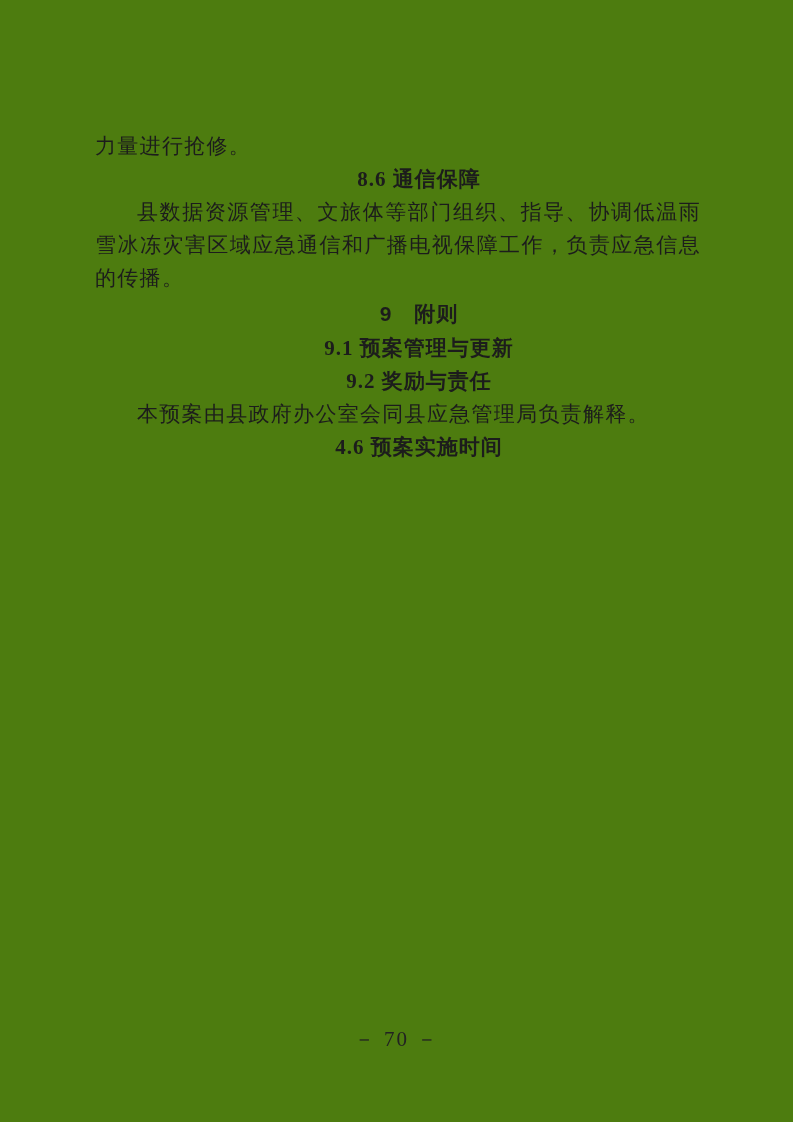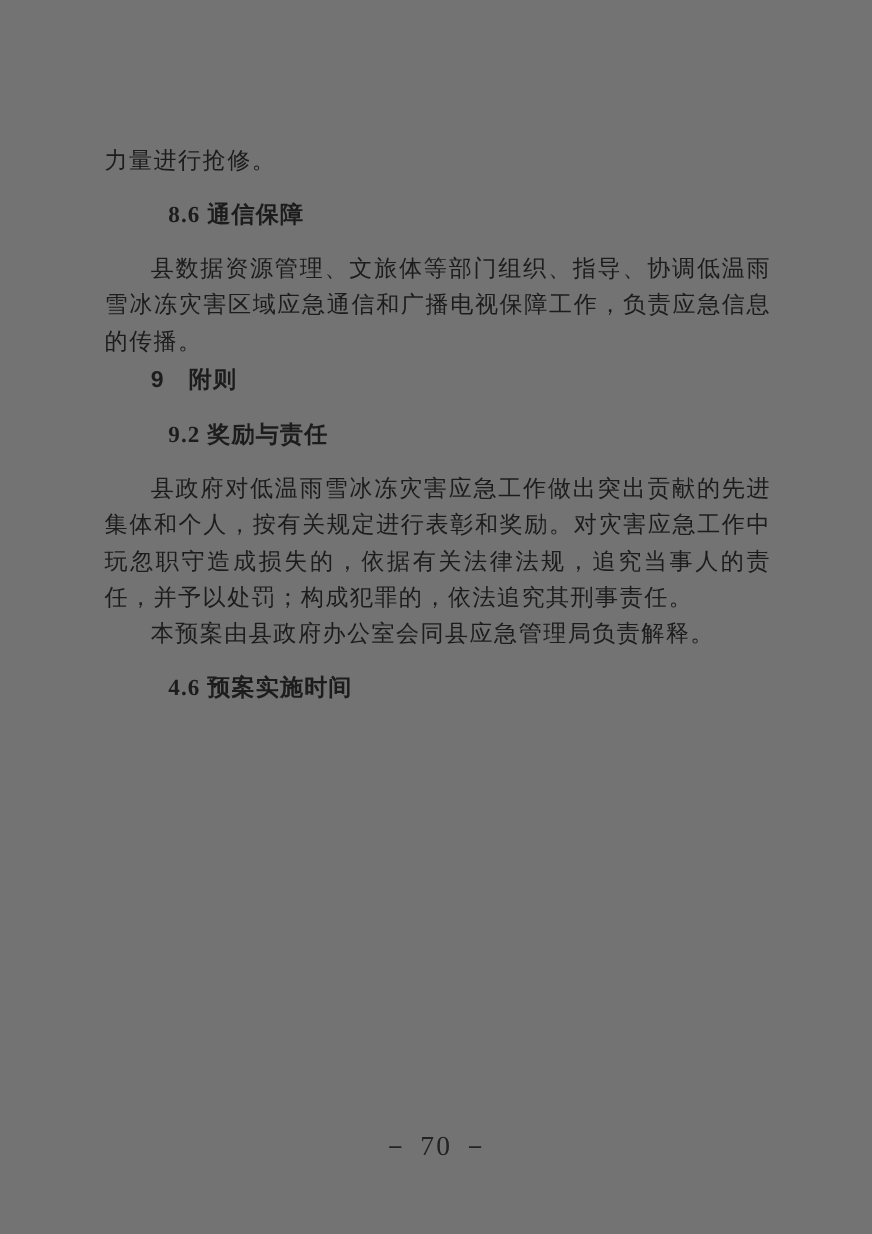--- a/index.html
+++ b/index.html
@@ -4,21 +4,21 @@
 <style>
   html, body {
     margin: 0;
     padding: 0;
     background: #ffffff;
   }
   .page {
     position: relative;
     width: 793px;
     height: 1122px;
-    background: #737373;
+    background: #4d7c0f;
     overflow: hidden;
     font-family: "Liberation Serif", "DejaVu Serif", serif;
     color: #1c1c1c;
   }
   .content {
     position: absolute;
     left: 95px;
     top: 130px;
     width: 606px;
   }
@@ -29,57 +29,59 @@
     letter-spacing: 1.3px;
     text-align: justify;
     text-justify: inter-ideograph;
     text-indent: 2em;
     font-weight: 400;
   }
   .para.continuation {
     text-indent: 0;
   }
   .subheading {
-    margin: 16px;
+    margin: 0;
     font-size: 21px;
     line-height: 33px;
     letter-spacing: 1px;
     font-weight: 700;
     text-indent: 2em;
     font-family: "Liberation Serif", "DejaVu Serif", serif;
+    text-align: center;
   }
   .chapter-heading {
     margin: 2px 0 1px 0;
     font-size: 21px;
     line-height: 34px;
     letter-spacing: 1px;
     font-weight: 700;
     text-indent: 2em;
     font-family: "Liberation Sans", "DejaVu Sans", sans-serif;
+    text-align: center;
   }
   .footer {
     position: absolute;
     left: 0;
     top: 1025px;
     width: 100%;
     text-align: center;
-    font-size: 25px;
+    font-size: 21px;
     letter-spacing: 2px;
     color: #222222;
     font-family: "Liberation Serif", "DejaVu Serif", serif;
   }
 </style>
 </head>
 <body>
 
 <div class="page">
   <div class="content">
     <p class="para continuation">力量进行抢修。</p>
     <p class="subheading">8.6 通信保障</p>
     <p class="para">县数据资源管理、文旅体等部门组织、指导、协调低温雨雪冰冻灾害区域应急通信和广播电视保障工作，负责应急信息的传播。</p>
     <p class="chapter-heading">9　附则</p>
+    <p class="subheading">9.1 预案管理与更新</p>
     <p class="subheading">9.2 奖励与责任</p>
-    <p class="para">县政府对低温雨雪冰冻灾害应急工作做出突出贡献的先进集体和个人，按有关规定进行表彰和奖励。对灾害应急工作中玩忽职守造成损失的，依据有关法律法规，追究当事人的责任，并予以处罚；构成犯罪的，依法追究其刑事责任。</p>
     <p class="para">本预案由县政府办公室会同县应急管理局负责解释。</p>
     <p class="subheading">4.6 预案实施时间</p>
   </div>
   <div class="footer">－ 70 －</div>
 </div>
 
 </body></html>

